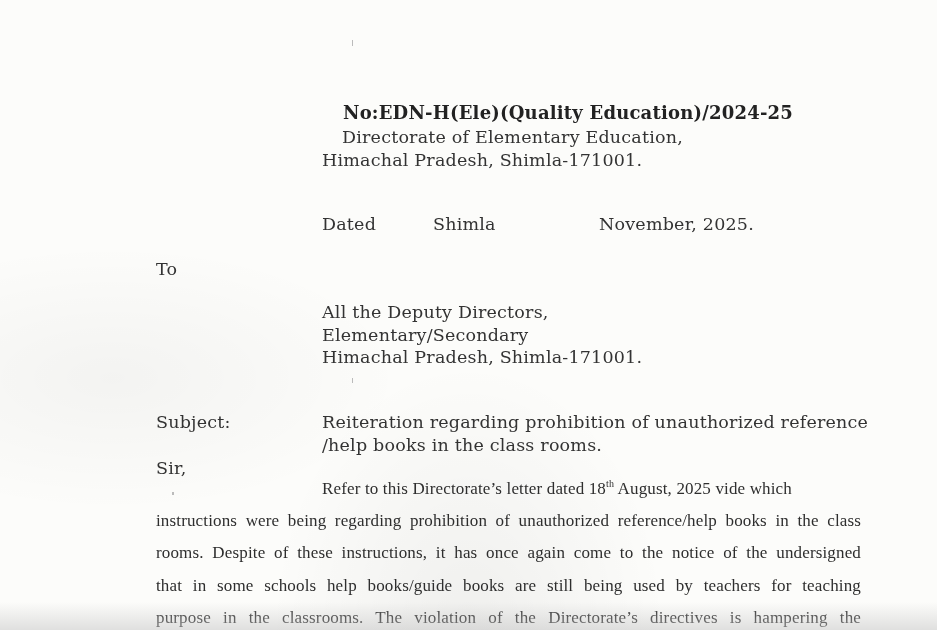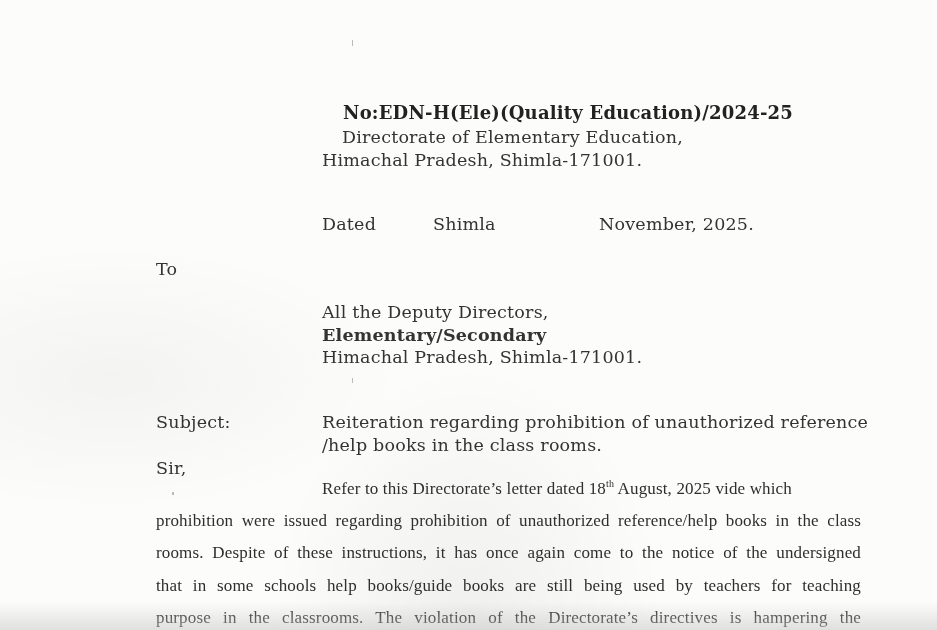--- a/index.html
+++ b/index.html
@@ -81,31 +81,31 @@
   <div class="mono" style="left:322px; top:127px;margin-left:20px;">Directorate of Elementary Education,</div>
   <div class="mono" style="left:322px; top:150px;">Himachal Pradesh, Shimla-171001.</div>
 
   <div class="mono" style="left:322px; top:214px;">Dated</div>
   <div class="mono" style="left:433px; top:214px;">Shimla</div>
   <div class="mono" style="left:599px; top:214px;">November, 2025.</div>
 
   <div class="mono" style="left:156px; top:259px;">To</div>
 
   <div class="mono" style="left:322px; top:302px;">All the Deputy Directors,</div>
-  <div class="mono" style="left:322px; top:325px;font-weight:bold;">Elementary/Secondary</div>
+  <div class="mono" style="left:322px; top:325px;">Elementary/Secondary</div>
   <div class="mono" style="left:322px; top:347px;">Himachal Pradesh, Shimla-171001.</div>
 
   <div class="mono" style="left:156px; top:412px;">Subject:</div>
   <div class="mono" style="left:322px; top:435px;">/help books in the class rooms.</div>
   <div class="mono" style="left:322px; top:412px;">Reiteration regarding prohibition of unauthorized reference</div>
 
   <div class="mono" style="left:156px; top:458px;">Sir,</div>
 
   <div class="body-text" style="left:322px; width:539px; top:479px; ">
     <span>Refer to this Directorate’s letter dated 18</span><sup>th</sup><span> August, 2025 vide which</span>
   </div>
-  <div class="body-text justify" style="top:511px;">prohibition were issued regarding prohibition of unauthorized reference/help books in the class</div>
+  <div class="body-text justify" style="top:511px;">instructions were being regarding prohibition of unauthorized reference/help books in the class</div>
   <div class="body-text justify" style="top:576px;">that in some schools help books/guide books are still being used by teachers for teaching</div>
   <div class="body-text justify" style="top:543px;">rooms. Despite of these instructions, it has once again come to the notice of the undersigned</div>
   <div class="body-text justify" style="top:608px;">purpose in the classrooms. The violation of the Directorate’s directives is hampering the</div>
 
   <div class="bottom-shadow"></div>
 </div>
 
 </body></html>

